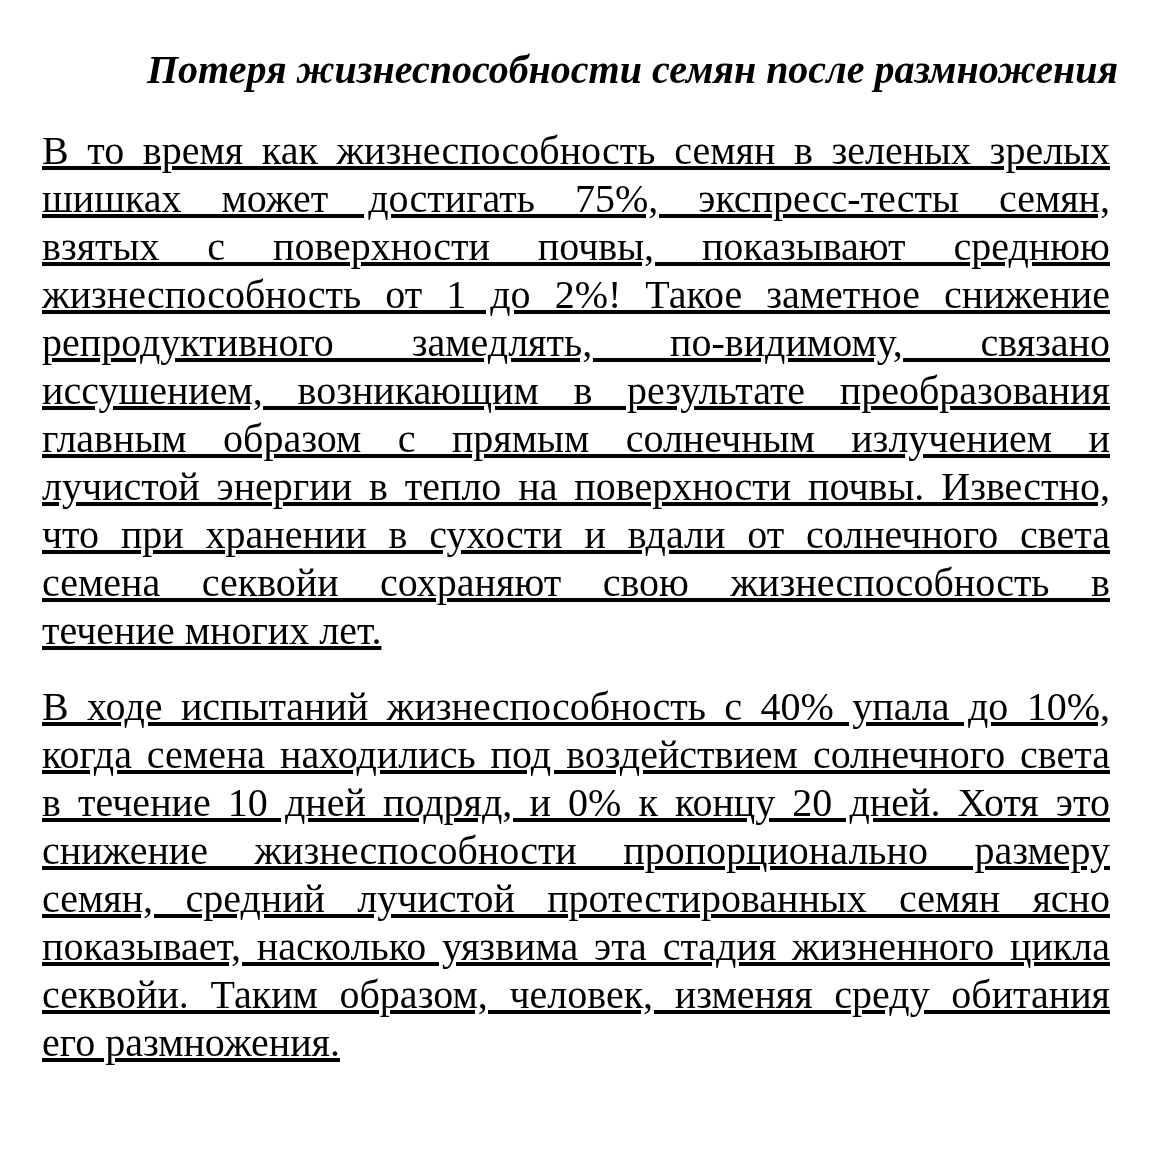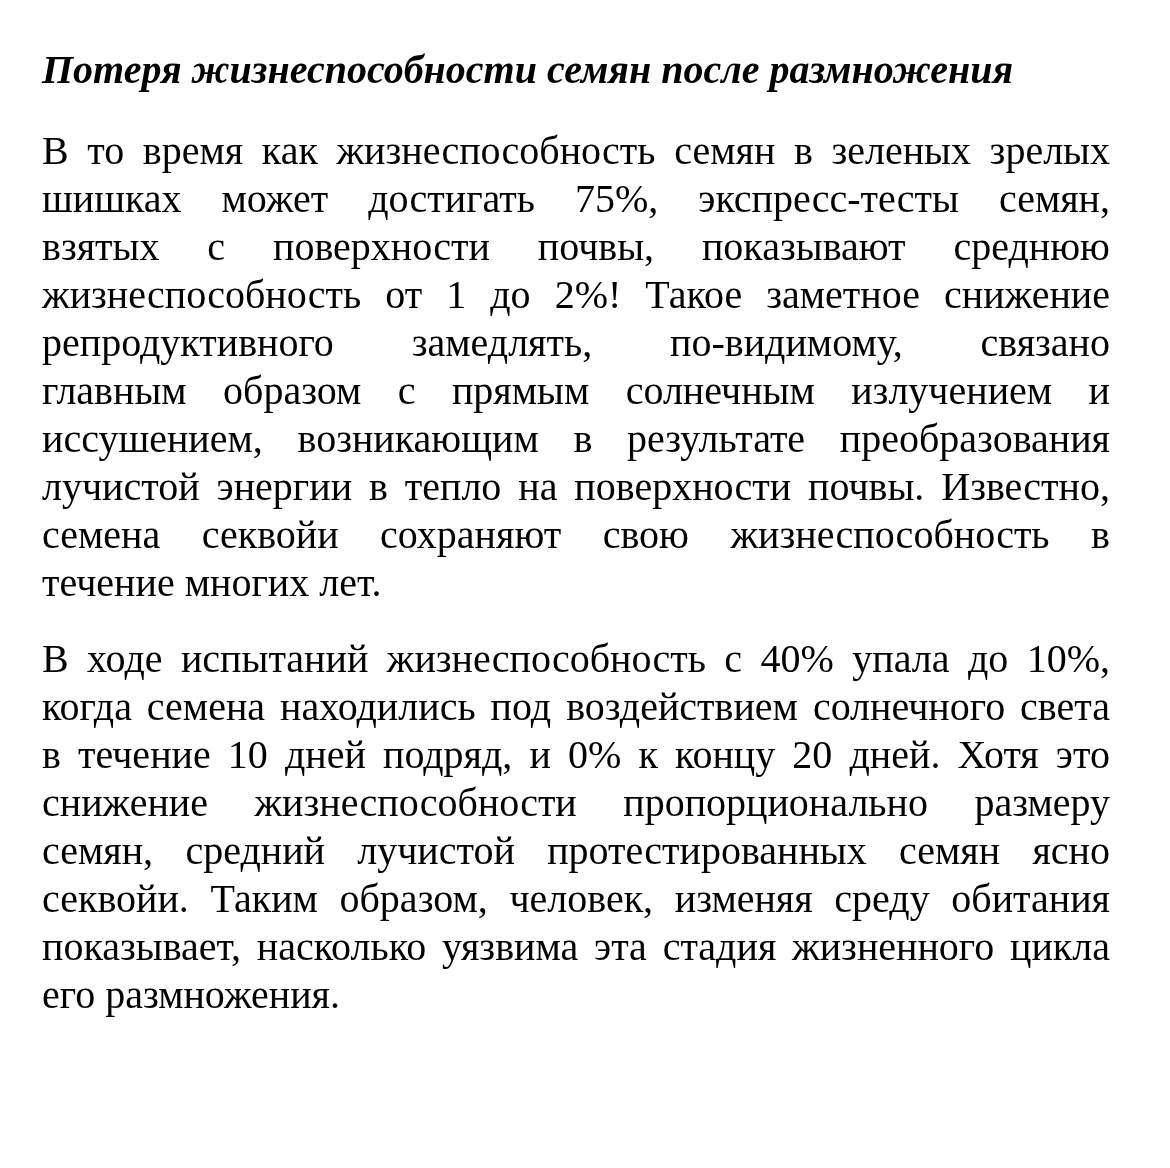--- a/index.html
+++ b/index.html
@@ -18,25 +18,26 @@
     box-sizing: border-box;
     width: 1170px;
     padding: 46px 52px 0 42px;
   }
   .heading {
     margin: 0 0 33px 0;
     font-size: 40px;
     line-height: 48px;
     font-weight: bold;
     font-style: italic;
-    text-align: left;
+    text-align: right;
     white-space: nowrap;
   }
   .paragraph {
     margin: 0 8px 28px 0;
+    text-decoration: underline;
   }
   .line {
     font-size: 40px;
     line-height: 48px;
     text-align: justify;
     text-align-last: justify;
     white-space: normal;
   }
   .line.last {
     text-align: right;
@@ -49,31 +50,32 @@
 <div class="doc">
 
   <h1 class="heading">Потеря жизнеспособности семян после размножения</h1>
 
   <div class="paragraph">
     <div class="line">В то время как жизнеспособность семян в зеленых зрелых</div>
     <div class="line">шишках может достигать 75%, экспресс-тесты семян,</div>
     <div class="line">взятых с поверхности почвы, показывают среднюю</div>
     <div class="line">жизнеспособность от 1 до 2%! Такое заметное снижение</div>
     <div class="line">репродуктивного замедлять, по-видимому, связано</div>
+    <div class="line">иссушением, возникающим в результате преобразования</div>
     <div class="line">главным образом с прямым солнечным излучением и</div>
-    <div class="line">иссушением, возникающим в результате преобразования</div>
     <div class="line">лучистой энергии в тепло на поверхности почвы. Известно,</div>
+    <div class="line">что при хранении в сухости и вдали от солнечного света</div>
     <div class="line">семена секвойи сохраняют свою жизнеспособность в</div>
     <div class="line last">течение многих лет.</div>
   </div>
 
   <div class="paragraph">
     <div class="line">В ходе испытаний жизнеспособность с 40% упала до 10%,</div>
     <div class="line">когда семена находились под воздействием солнечного света</div>
     <div class="line">в течение 10 дней подряд, и 0% к концу 20 дней. Хотя это</div>
     <div class="line">снижение жизнеспособности пропорционально размеру</div>
     <div class="line">семян, средний лучистой протестированных семян ясно</div>
+    <div class="line">показывает, насколько уязвима эта стадия жизненного цикла</div>
     <div class="line">секвойи. Таким образом, человек, изменяя среду обитания</div>
-    <div class="line">показывает, насколько уязвима эта стадия жизненного цикла</div>
     <div class="line last">его размножения.</div>
   </div>
 
 </div>
 
 </body></html>

